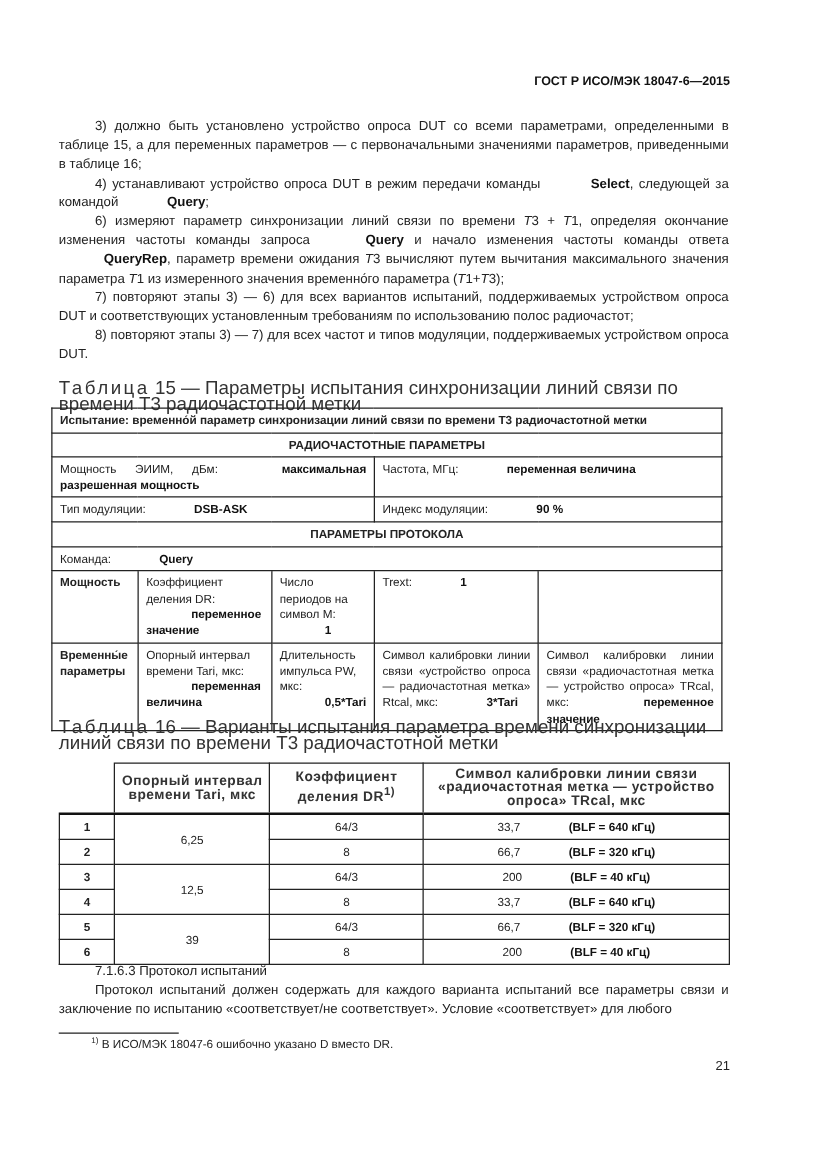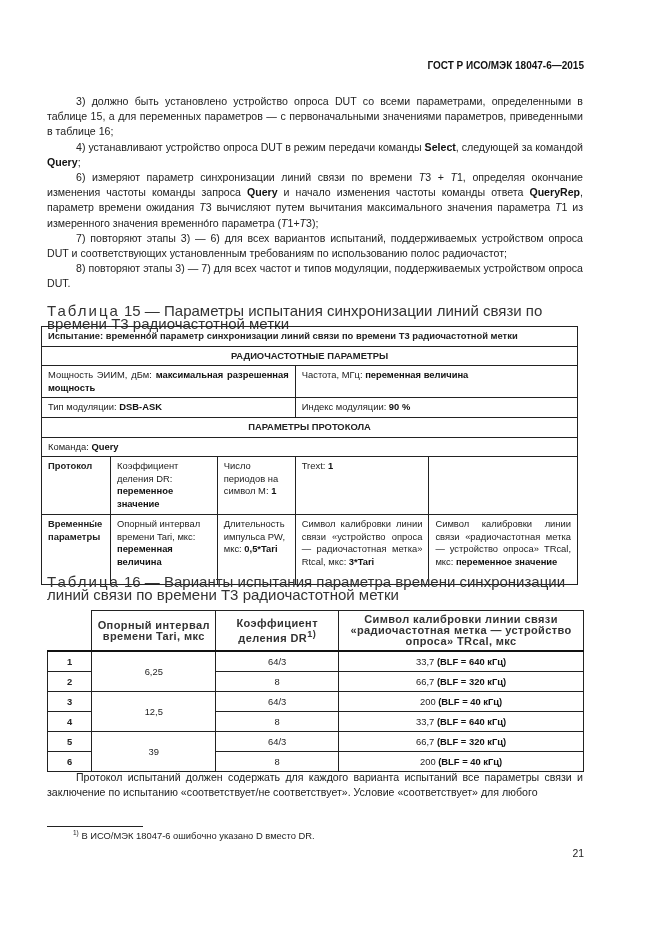--- a/index.html
+++ b/index.html
@@ -1,21 +1,21 @@
 <!DOCTYPE html>
 <html><head>
 <meta charset="utf-8">
 <style>
   html, body { margin:0; padding:0; background:#ffffff; }
   body { width:661px; height:935px; position:relative; overflow:hidden;
          font-family:"Liberation Sans", sans-serif; color:#222; font-size:10.6px; }
   .page-header { position:absolute; top:60px; right:77px; font-weight:bold; font-size:10px; color:#111; }
   .body-text { position:absolute; left:47px; width:536px; line-height:15.2px; text-align:justify; }
   .para { text-indent:29px; margin:0; }
-  b { font-weight:bold; color:#111; }
+  b { font-weight:bold; color:#111;margin-left:36px; }
   i { font-style:italic; }
   .caption { position:absolute; left:47px; width:536px; font-size:15px; line-height:13px; color:#333; }
   .spaced { letter-spacing:2px; }
   table { border-collapse:collapse; position:absolute; }
   td, th { border:1px solid #222; vertical-align:top; }
   #t15 { left:41px; top:326px; width:537px; font-size:9.4px; }
   #t15 td { padding:3px 6px; line-height:12.6px; }
   #t15 .center { text-align:center; font-weight:bold; }
   #t15 .just { text-align:justify; }
   #t16 { left:47px; top:610px; width:537px; font-size:9.4px; }
@@ -68,21 +68,21 @@
     <td colspan="3"><span>Тип модуляции: </span><b>DSB-ASK</b></td>
     <td colspan="2"><span>Индекс модуляции: </span><b>90 %</b></td>
   </tr>
   <tr>
         <td colspan="5" class="center">ПАРАМЕТРЫ ПРОТОКОЛА</td>
       </tr>
   <tr>
         <td colspan="5"><span>Команда: </span><b>Query</b></td>
       </tr>
   <tr style="height:58px;">
-    <td style="font-weight:bold;">Протокол</td>
+    <td style="font-weight:bold;">Мощность</td>
     <td><span>Коэффициент деления DR: </span><b>переменное значение</b></td>
     <td><span>Число периодов на символ M: </span><b>1</b></td>
     <td><span>Trext: </span><b>1</b></td>
     <td></td>
   </tr>
   <tr style="height:70px;">
     <td style="font-weight:bold;">Временны́е параметры</td>
     <td><span>Опорный интервал времени Tari, мкс: </span><b>переменная величина</b></td>
     <td><span>Длительность импульса PW, мкс: </span><b>0,5*Tari</b></td>
     <td class="just"><span>Символ калибровки линии связи «устройство опроса — радиочастотная метка» Rtcal, мкс: </span><b>3*Tari</b></td>
@@ -137,19 +137,20 @@
   </tr>
   <tr>
     <td class="num">6</td>
     <td>8</td>
     <td><span>200</span> <b>(BLF = 40 кГц)</b></td>
   </tr>
 </tbody>
   </table>
 
 <div class="body-text" style="top:770px;">
+  <p class="para">7.1.6.3 Протокол испытаний</p>
   <p class="para">Протокол испытаний должен содержать для каждого варианта испытаний все параметры связи и заключение по испытанию «соответствует/не соответствует». Условие «соответствует» для любого</p>
 </div>
 
 <div class="footnote-line"></div>
 <div class="footnote"><sup>1)</sup> <span>В ИСО/МЭК 18047-6 ошибочно указано D вместо DR.</span></div>
 
 <div class="page-number">21</div>
 
 </body></html>

